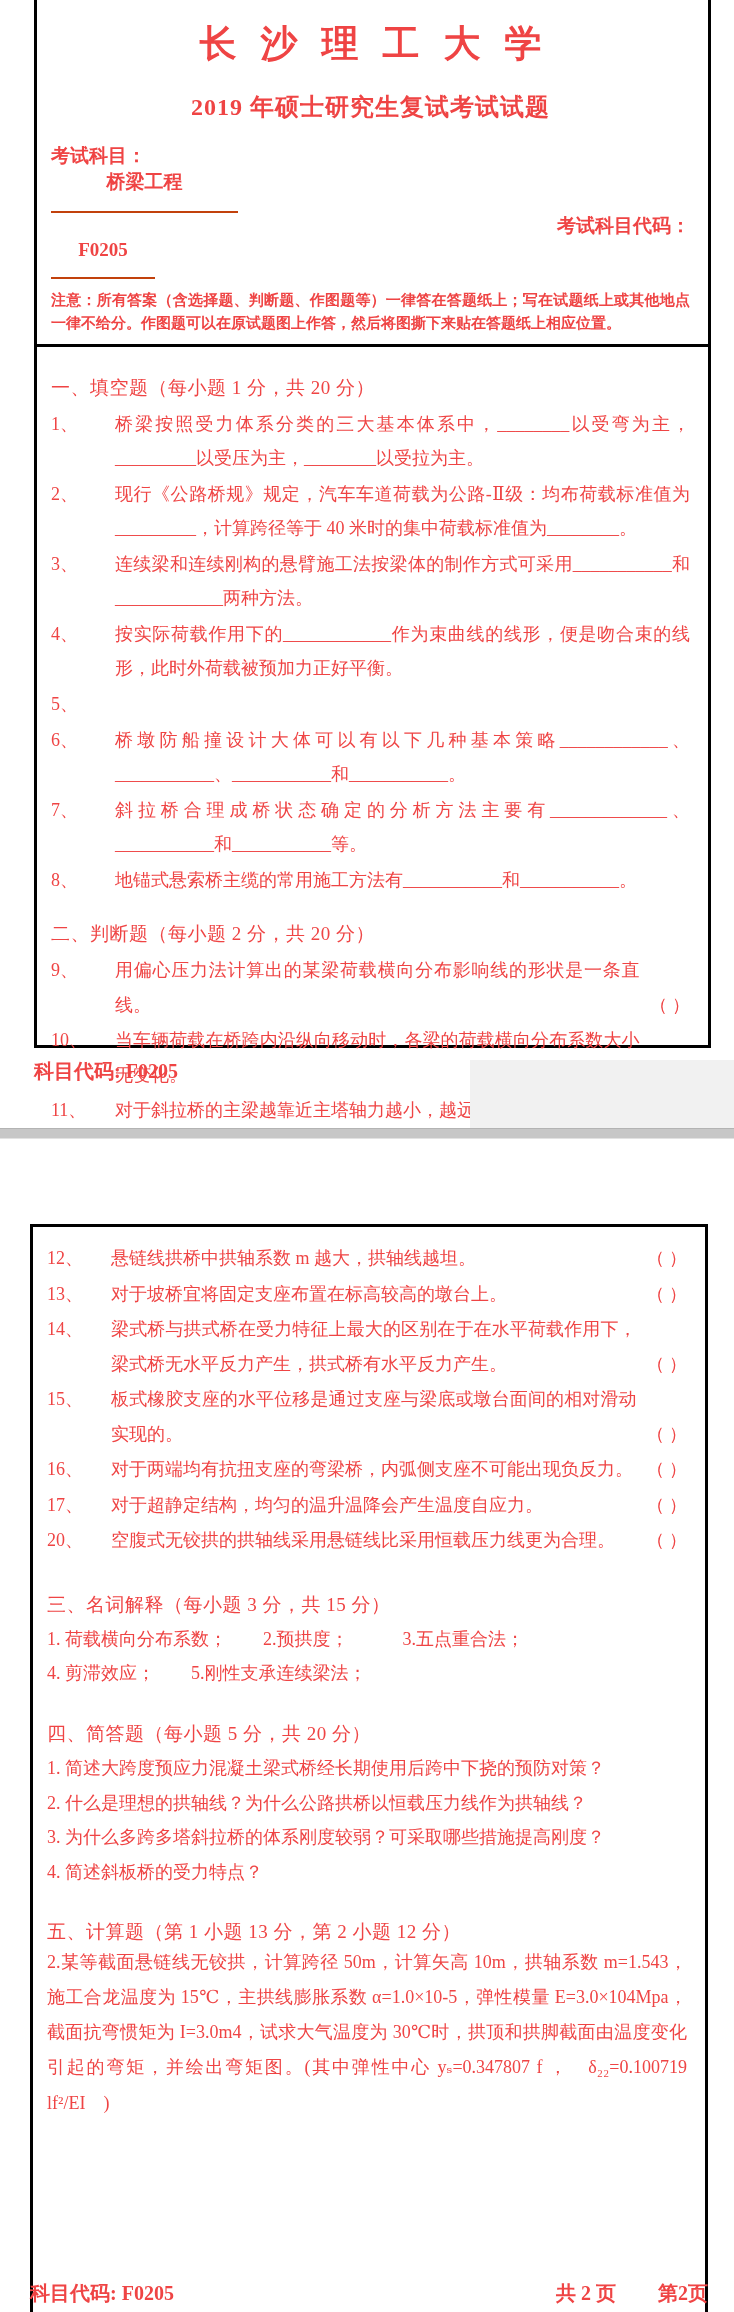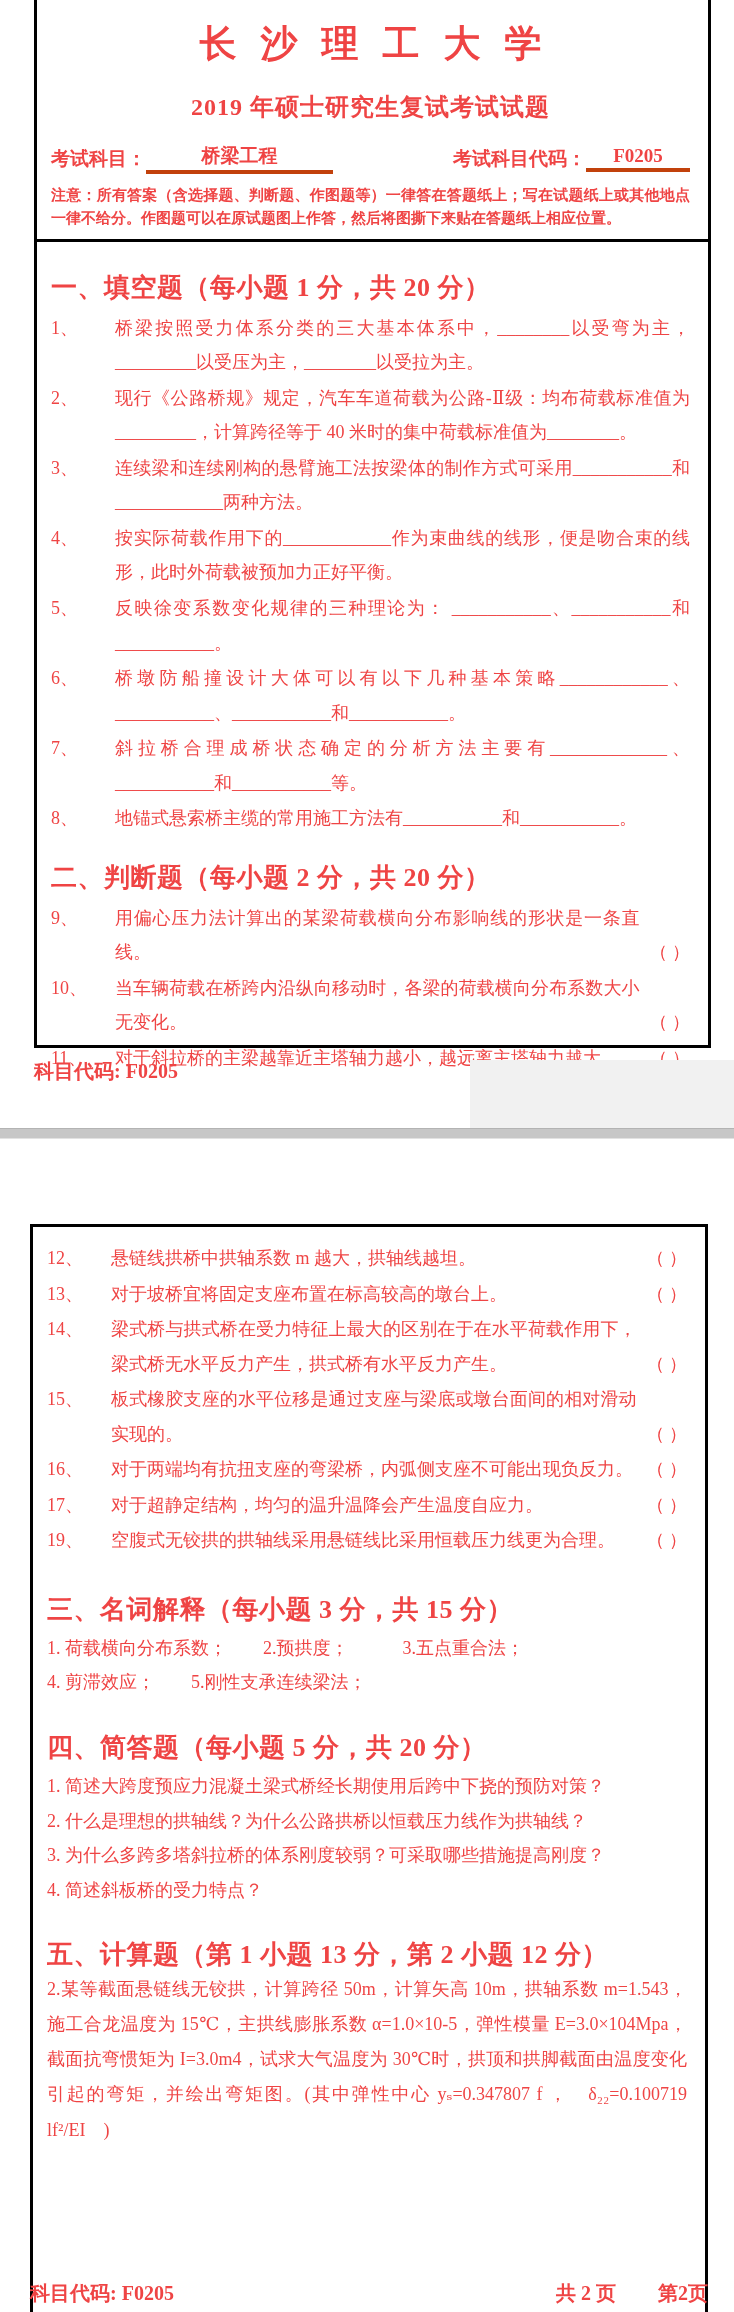--- a/index.html
+++ b/index.html
@@ -37,48 +37,49 @@
   .exam-title{
     margin-top:22px;
     text-align:center;
     font-size:24px;
     font-weight:bold;
     letter-spacing:1px;
   }
   .subject-row{
     margin-top:20px;
     display:flex;
-    align-items:center;
+    align-items:flex-start;
     font-size:19px;
     font-weight:bold;
+    flex-direction:column;
   }
   .u-line{
     display:inline-block;
-    border-bottom:4px solid #c2410c;
+    border-bottom:2px solid #c2410c;
     text-align:center;
-    padding:0 6px 1px 6px;
+    padding:0 6px 16px 6px;
   }
   .subject-value{min-width:175px;}
   .code-value{min-width:92px;}
   .subject-right{margin-left:auto;}
   .notice{
     margin-top:10px;
     font-size:15px;
     font-weight:bold;
     line-height:1.52;
     text-align:justify;
   }
   .rule{
     border:none;
     border-top:3px solid #000;
     margin:9px -18px 0 -14px;
   }
   .sec-heading{
-    font-size:26px;
-    font-weight:bold;
+    font-size:19px;
+    font-weight:normal;
     letter-spacing:0.5px;
   }
   .sheet1 .sec-heading.first{margin-top:28px;}
   .sheet1 .sec-heading.second{margin-top:24px;}
   .q{
     display:flex;
     font-size:18px;
     line-height:1.92;
     margin-top:1px;
   }
@@ -168,21 +169,20 @@
       <div class="q">
         <span class="q-no">3、</span>
         <span class="q-text">连续梁和连续刚构的悬臂施工法按梁体的制作方式可采用___________和____________两种方法。</span>
       </div>
       <div class="q">
         <span class="q-no">4、</span>
         <span class="q-text">按实际荷载作用下的____________作为束曲线的线形，便是吻合束的线形，此时外荷载被预加力正好平衡。</span>
       </div>
       <div class="q">
         <span class="q-no">5、</span>
-        <span class="q-text">反映徐变系数变化规律的三种理论为： ___________、___________和___________。</span>
       </div>
       <div class="q">
         <span class="q-no">6、</span>
         <span class="q-text">桥墩防船撞设计大体可以有以下几种基本策略____________、___________、___________和___________。</span>
       </div>
       <div class="q">
         <span class="q-no">7、</span>
         <span class="q-text">斜拉桥合理成桥状态确定的分析方法主要有_____________、___________和___________等。</span>
       </div>
       <div class="q">
@@ -248,21 +248,21 @@
         <span class="q-no">16、</span>
         <span class="q-text">对于两端均有抗扭支座的弯梁桥，内弧侧支座不可能出现负反力。</span>
         <span class="bracket">（ ）</span>
       </div>
       <div class="q">
         <span class="q-no">17、</span>
         <span class="q-text">对于超静定结构，均匀的温升温降会产生温度自应力。</span>
         <span class="bracket">（ ）</span>
       </div>
       <div class="q">
-        <span class="q-no">19、</span>
+        <span class="q-no">20、</span>
         <span class="q-text">空腹式无铰拱的拱轴线采用悬链线比采用恒载压力线更为合理。</span>
         <span class="bracket">（ ）</span>
       </div>
     </div>
 
     <div class="sec-heading mt34">三、名词解释（每小题 3 分，共 15 分）</div>
     <div class="terms-line mt8">1. 荷载横向分布系数；　　2.预拱度；　　　3.五点重合法；</div>
     <div class="terms-line">4. 剪滞效应；　　5.刚性支承连续梁法；</div>
 
     <div class="sec-heading mt30">四、简答题（每小题 5 分，共 20 分）</div>

